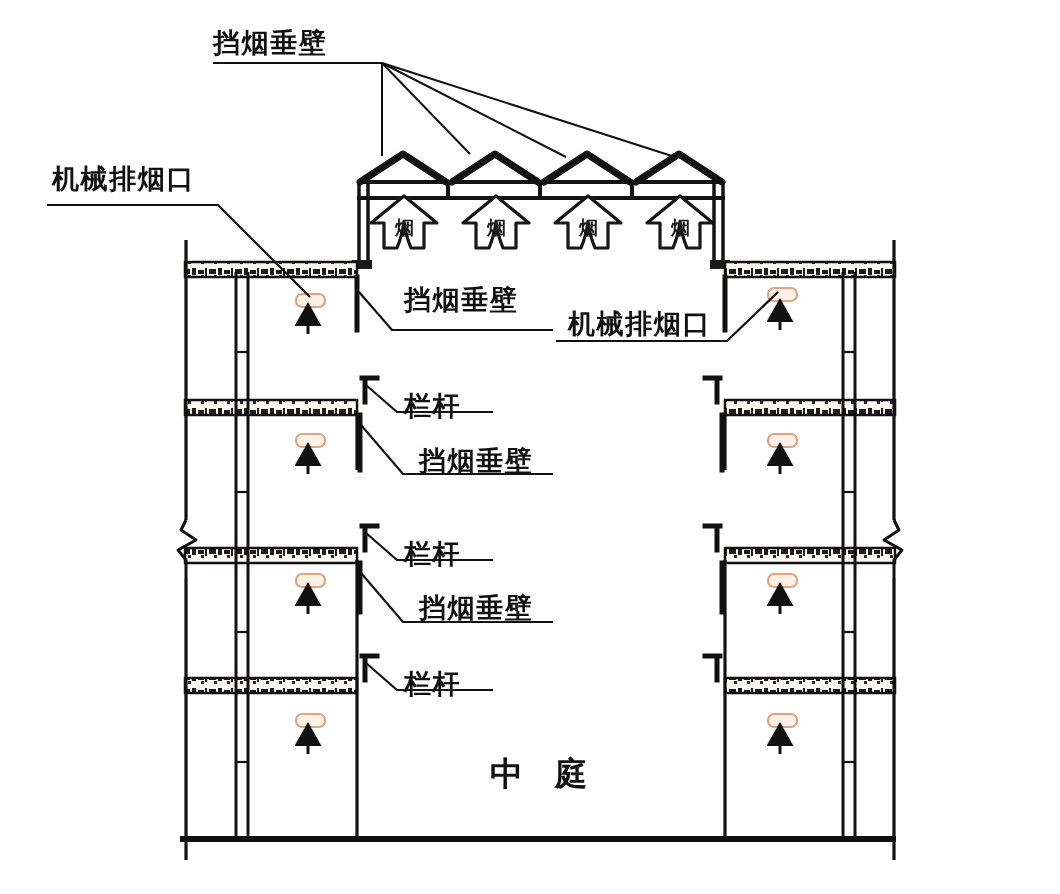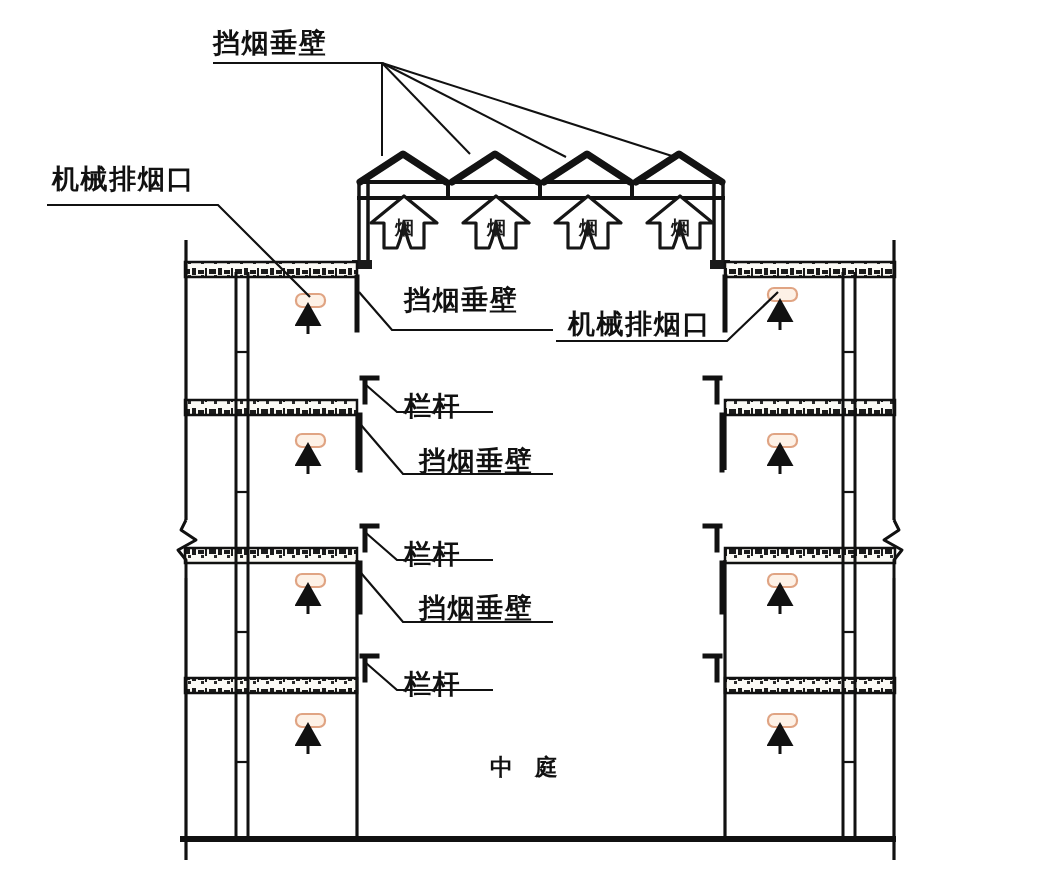--- a/index.html
+++ b/index.html
@@ -12,21 +12,21 @@
   .lbl{
     position:absolute;
     font-family:"Liberation Serif","DejaVu Serif",serif;
     color:#111;
     white-space:nowrap;
     letter-spacing:0.06em;
     font-weight:600;
   }
   .lbl-lg{font-size:27px;}
   .lbl-md{font-size:27px;}
-  .lbl-atrium{font-size:23px;letter-spacing:0.35em;font-weight:700;}
+  .lbl-atrium{font-size:33px;letter-spacing:0.35em;font-weight:700;}
   .smokechar{
     position:absolute;
     font-size:19px;
     font-family:"Liberation Serif","DejaVu Serif",serif;
     color:#1a1a1a;
     font-weight:700;
     letter-spacing:0;
   }
 </style>
 </head>

